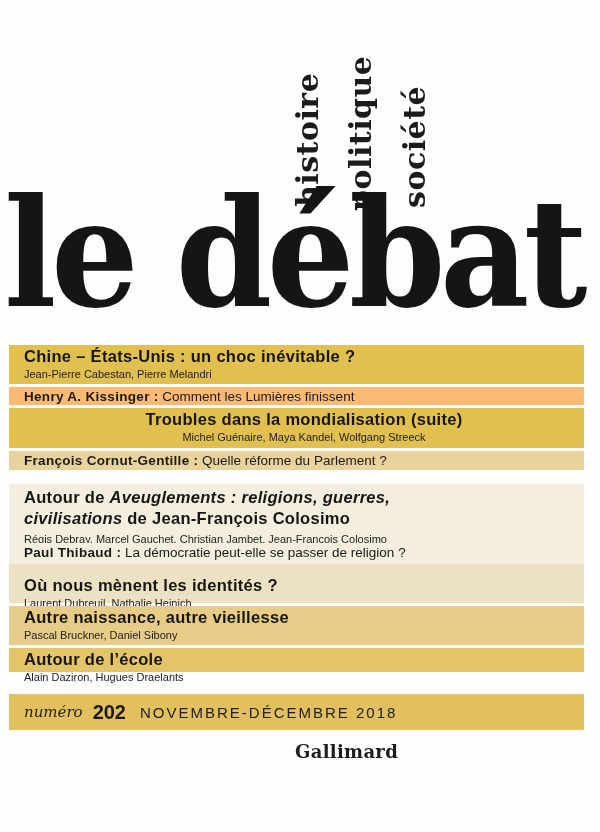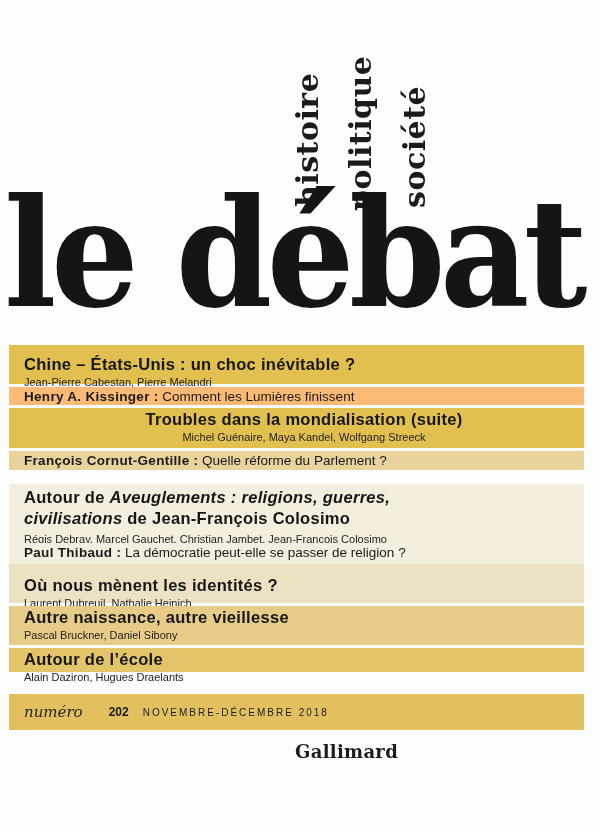--- a/index.html
+++ b/index.html
@@ -21,36 +21,36 @@
   .band {
     position: absolute; left: 9px; width: 575px; box-sizing: border-box; padding-left: 15px;
   }
   .band .t { font-weight: bold; font-size: 16.5px; line-height: 19px; letter-spacing: 0.3px; color: #161616; }
   .band .a { font-size: 11px; line-height: 17px; color: #222; }
   .band.inline { font-size: 13.5px; line-height: 19px; }
   .band.inline .n { font-weight: bold; font-size: 13.5px; letter-spacing: 0.3px; }
   .it { font-style: italic; }
   .footer-band { position: absolute; left: 9px; top: 694px; width: 575px; height: 36px; box-sizing: border-box; padding-left: 15px; display: flex; align-items: center; }
   .numero-label { font-family: "DejaVu Serif", serif; font-style: italic; font-size: 15px; color: #222; margin-right: 10px; }
-  .numero-value { font-weight: bold; font-size: 12px; color: #1a1a1a; margin-right: 14px; margin-left: 16px; }
-  .date { font-size: 10px; letter-spacing: 2px; color: #222; }
+  .numero-value { font-weight: bold; font-size: 20px; color: #1a1a1a; margin-right: 14px; }
+  .date { font-size: 15px; letter-spacing: 2px; color: #222; }
   .publisher { position: absolute; left: 295px; top: 741px; font-family: "DejaVu Serif", serif; font-weight: bold; font-size: 18px; color: #1c1c1c; letter-spacing: 0.3px; }
 </style>
 </head>
 <body>
 
 <div>
 
   <div class="vword" style="left:290px; top:207px; font-size:30px;">histoire</div>
   <div class="vword" style="left:343px; top:211px; font-size:30px;">politique</div>
   <div class="vword" style="left:397px; top:208px; font-size:30px;">société</div>
 
   <div class="masthead">le débat</div>
 
-  <div class="band" style="top:345px; height:39px; background:#e2c050; padding-top:10px;">
+  <div class="band" style="top:345px; height:39px; background:#e2c050; padding-top:2px;">
     <div class="t">Chine – États-Unis : un choc inévitable ?</div>
     <div class="a">Jean-Pierre Cabestan, Pierre Melandri</div>
   </div>
 
   <div class="band inline" style="top:387px; height:18px; background:#fdba74;">
     <span class="n">Henry A. Kissinger :</span>
     <span>Comment les Lumières finissent</span>
   </div>
 
   <div class="band" style="top:408px; height:40px; background:#e2c050; padding-top:2px;text-align:center;">

